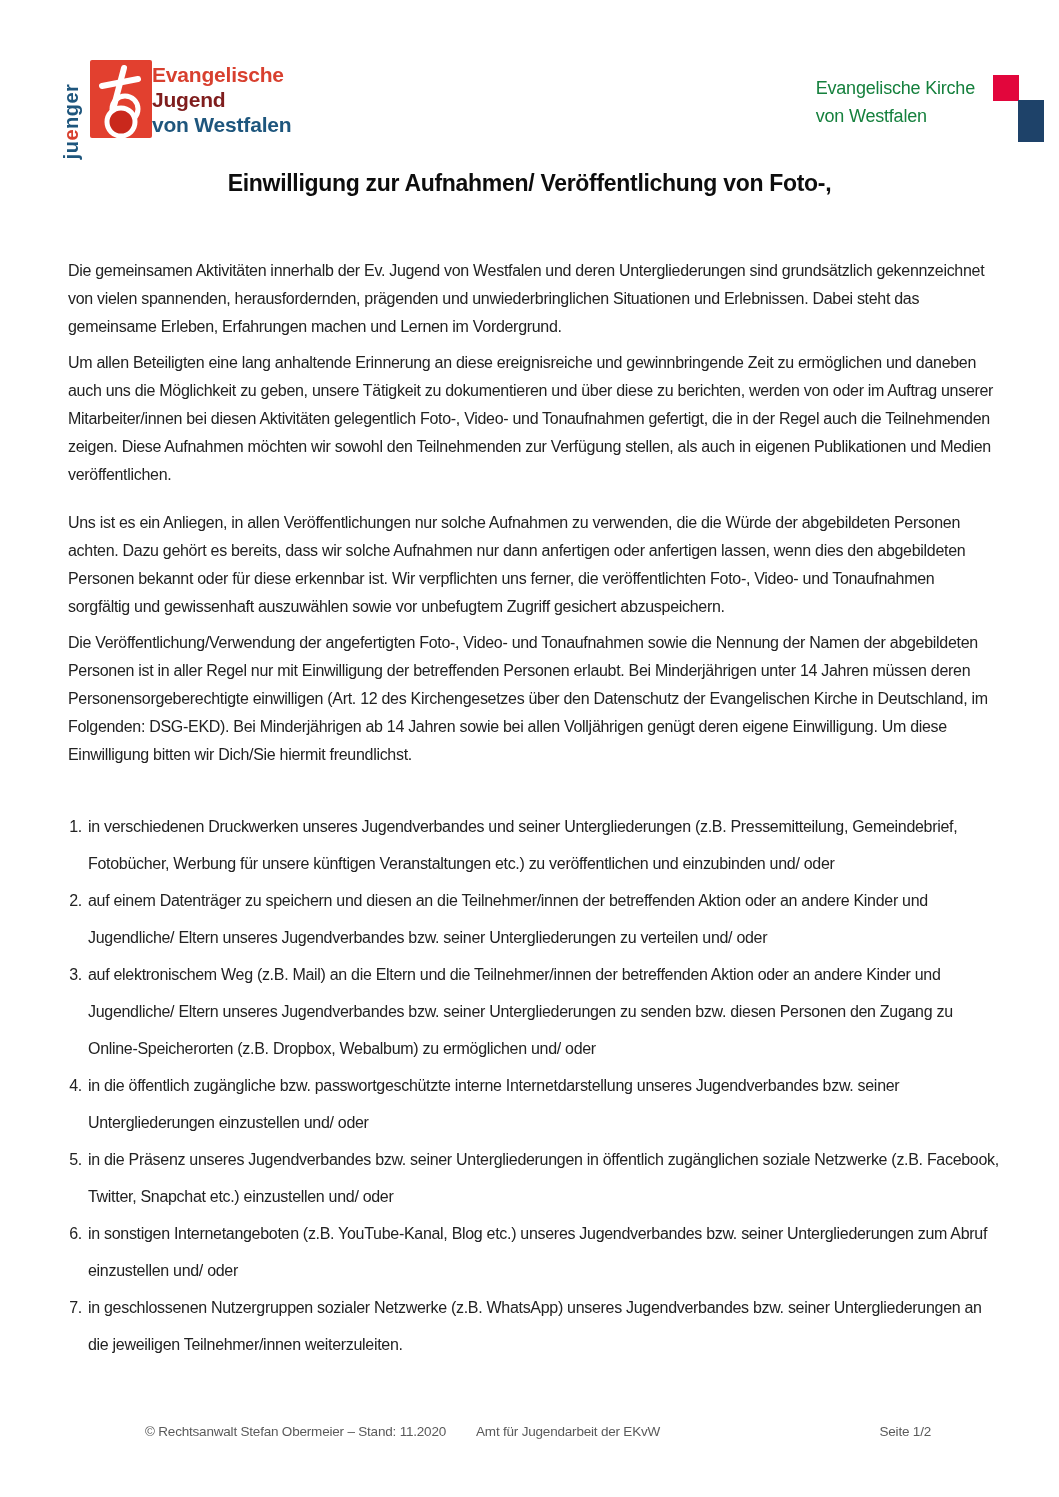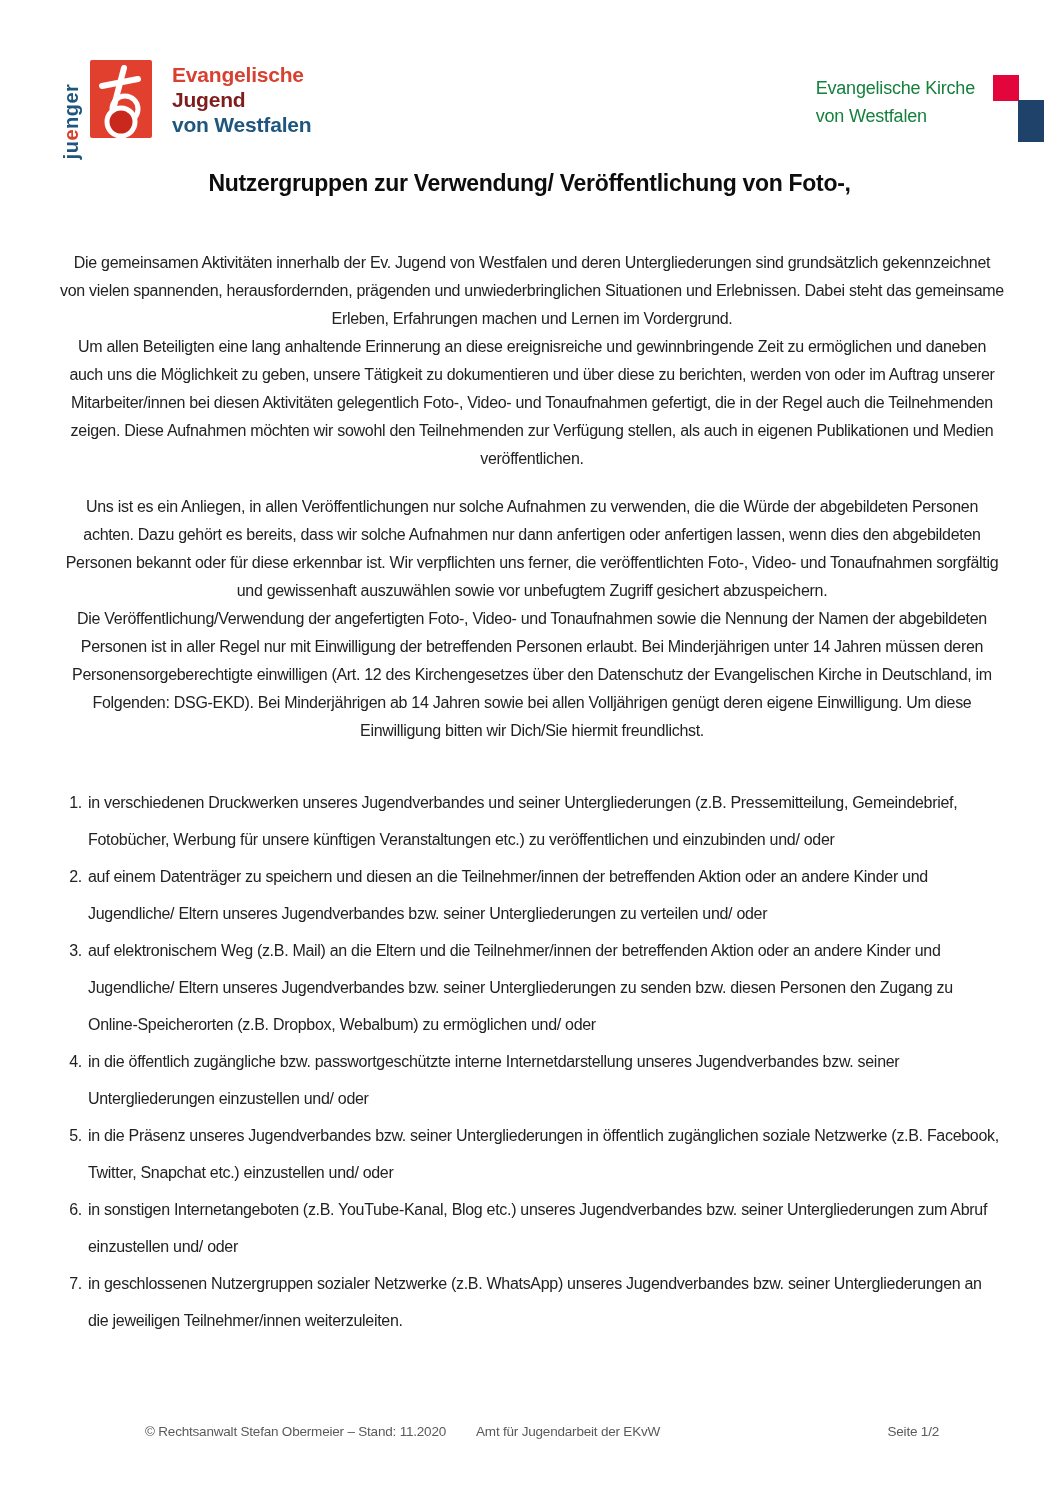--- a/index.html
+++ b/index.html
@@ -42,21 +42,21 @@
     left: 32px;
     top: 2px;
     width: 62px;
     height: 78px;
     background: #e2402f;
     border-radius: 2px;
   }
   .logo-square svg { width: 100%; height: 100%; display: block; }
   .logo-text {
     position: absolute;
-    left: 114px;
+    left: 94px;
     top: 4px;
     white-space: nowrap;
     font-weight: 700;
     font-size: 21px;
     line-height: 25px;
     letter-spacing: -0.2px;
   }
 
   .church {
     position: absolute;
@@ -109,21 +109,21 @@
   .content {
     position: absolute;
     top: 249px;
     left: 60px;
     width: 944px;
     font-size: 16px;
     line-height: 28px;
     letter-spacing: -0.3px;
     color: #222222;
   }
-  .text-block p { margin: 0; text-align: center; }
+  .text-block p { margin: 8px; }
   .text-block.block-2 { margin-top: 20px; }
   .text-block.block-3 { margin-top: 39px; }
 
   ol.purpose-list {
     list-style: none;
     margin: 8px 0 0 0;
     padding: 0;
   }
   ol.purpose-list li {
     position: relative;
@@ -135,21 +135,21 @@
     left: 0;
     width: 22px;
     text-align: right;
   }
 
   
   .footer {
     position: absolute;
     top: 1424px;
     left: 60px;
-    right: 52px;
+    right: 60px;
     display: flex;
     align-items: flex-end;
     font-size: 13.5px;
     color: #5a5a5a;
     letter-spacing: -0.2px;
   }
   .footer .copyright { margin-left: 85px; }
   .footer .department { margin-left: 30px; }
   .footer .page-number { margin-left: auto; margin-right: 68px; }
 </style>
@@ -184,21 +184,21 @@
       <div>Evangelische Kirche</div>
       <div>von Westfalen</div>
     </div>
     <div class="church-mark">
       <div class="sq-red"></div>
       <div class="sq-blue"></div>
     </div>
   </div>
 
   <div class="title">
-    <div>Nutzergruppen zur Verwendung/ Veröffentlichung von Foto-,</div>
+    <div>Einwilligung zur Aufnahmen/ Veröffentlichung von Foto-,</div>
   </div>
 
   <div class="content">
     <div>
         <div class="text-block block-1">
           <p>Die gemeinsamen Aktivitäten innerhalb der Ev. Jugend von Westfalen und deren Untergliederungen sind grundsätzlich gekennzeichnet von vielen spannenden, herausfordernden, prägenden und unwiederbringlichen Situationen und Erlebnissen. Dabei steht das gemeinsame Erleben, Erfahrungen machen und Lernen im Vordergrund.</p>
           <p>Um allen Beteiligten eine lang anhaltende Erinnerung an diese ereignisreiche und gewinnbringende Zeit zu ermöglichen und daneben auch uns die Möglichkeit zu geben, unsere Tätigkeit zu dokumentieren und über diese zu berichten, werden von oder im Auftrag unserer Mitarbeiter/innen bei diesen Aktivitäten gelegentlich Foto-, Video- und Tonaufnahmen gefertigt, die in der Regel auch die Teilnehmenden zeigen. Diese Aufnahmen möchten wir sowohl den Teilnehmenden zur Verfügung stellen, als auch in eigenen Publikationen und Medien veröffentlichen.</p>
         </div>
         <div class="text-block block-2">
           <p>Uns ist es ein Anliegen, in allen Veröffentlichungen nur solche Aufnahmen zu verwenden, die die Würde der abgebildeten Personen achten. Dazu gehört es bereits, dass wir solche Aufnahmen nur dann anfertigen oder anfertigen lassen, wenn dies den abgebildeten Personen bekannt oder für diese erkennbar ist. Wir verpflichten uns ferner, die veröffentlichten Foto-, Video- und Tonaufnahmen sorgfältig und gewissenhaft auszuwählen sowie vor unbefugtem Zugriff gesichert abzuspeichern.</p>

